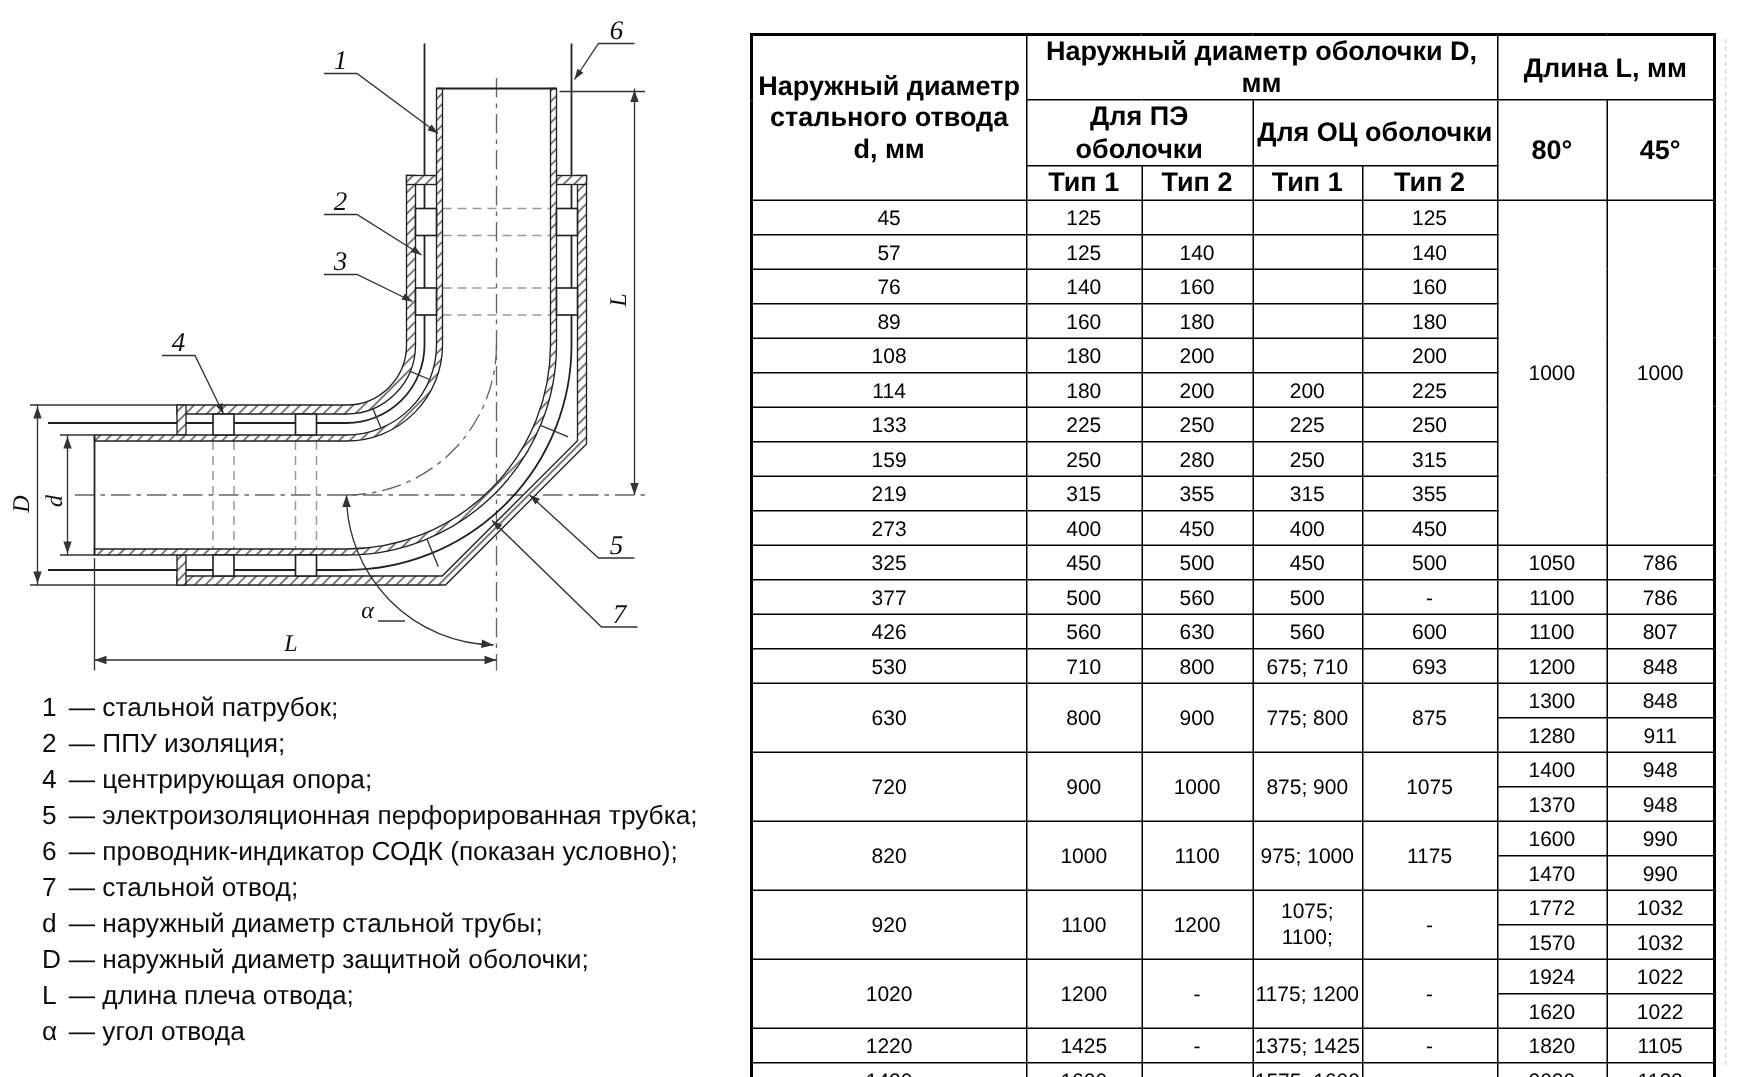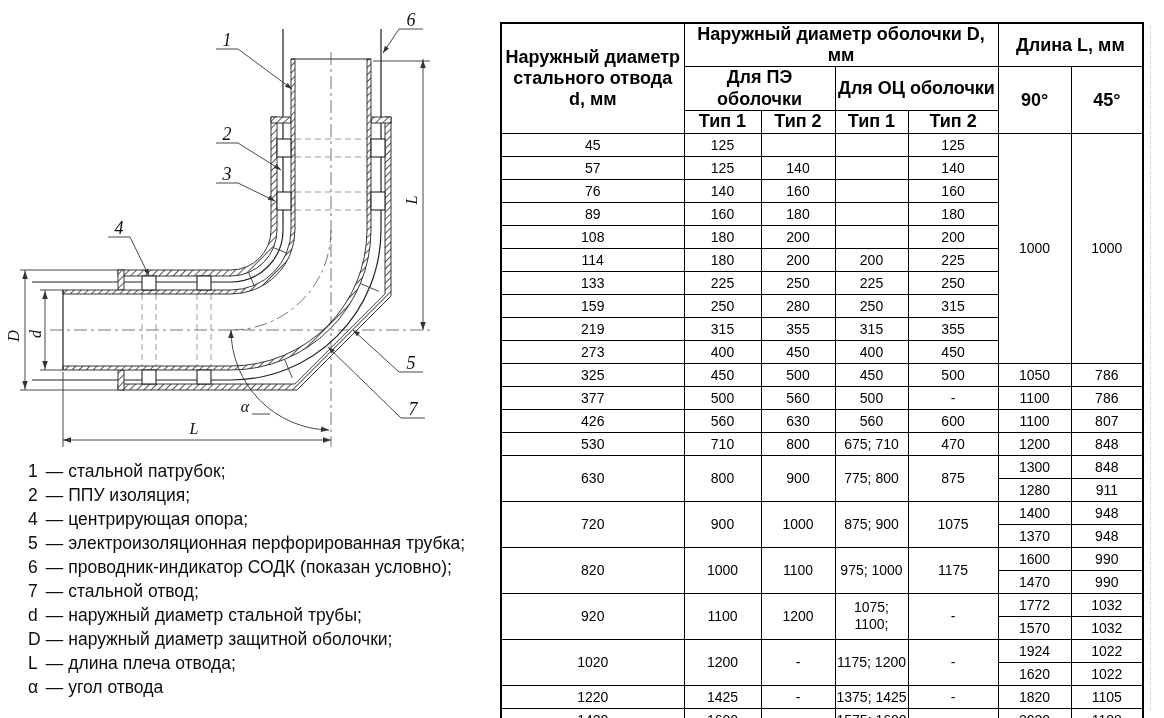--- a/index.html
+++ b/index.html
@@ -173,21 +173,21 @@
         </colgroup>
       <thead>
           <tr class="hr0">
             <th rowspan="3">Наружный диаметр стального отвода d, мм</th>
             <th colspan="4">Наружный диаметр оболочки D, мм</th>
             <th colspan="2">Длина L, мм</th>
           </tr>
           <tr class="hr1">
             <th colspan="2">Для ПЭ оболочки</th>
             <th colspan="2">Для ОЦ оболочки</th>
-            <th rowspan="2">90°</th>
+            <th rowspan="2">80°</th>
             <th rowspan="2">45°</th>
           </tr>
           <tr class="hr2">
             <th>Тип 1</th>
             <th>Тип 2</th>
             <th>Тип 1</th>
             <th>Тип 2</th>
           </tr>
         </thead>
       <tbody>
@@ -288,21 +288,21 @@
             <td>560</td>
             <td>600</td>
             <td>1100</td>
             <td>807</td>
           </tr>
           <tr>
             <td>530</td>
             <td>710</td>
             <td>800</td>
             <td>675; 710</td>
-            <td>470</td>
+            <td>693</td>
             <td>1200</td>
             <td>848</td>
           </tr>
           <tr>
             <td rowspan="2">630</td>
             <td rowspan="2">800</td>
             <td rowspan="2">900</td>
             <td rowspan="2">775; 800</td>
             <td rowspan="2">875</td>
             <td>1300</td>

